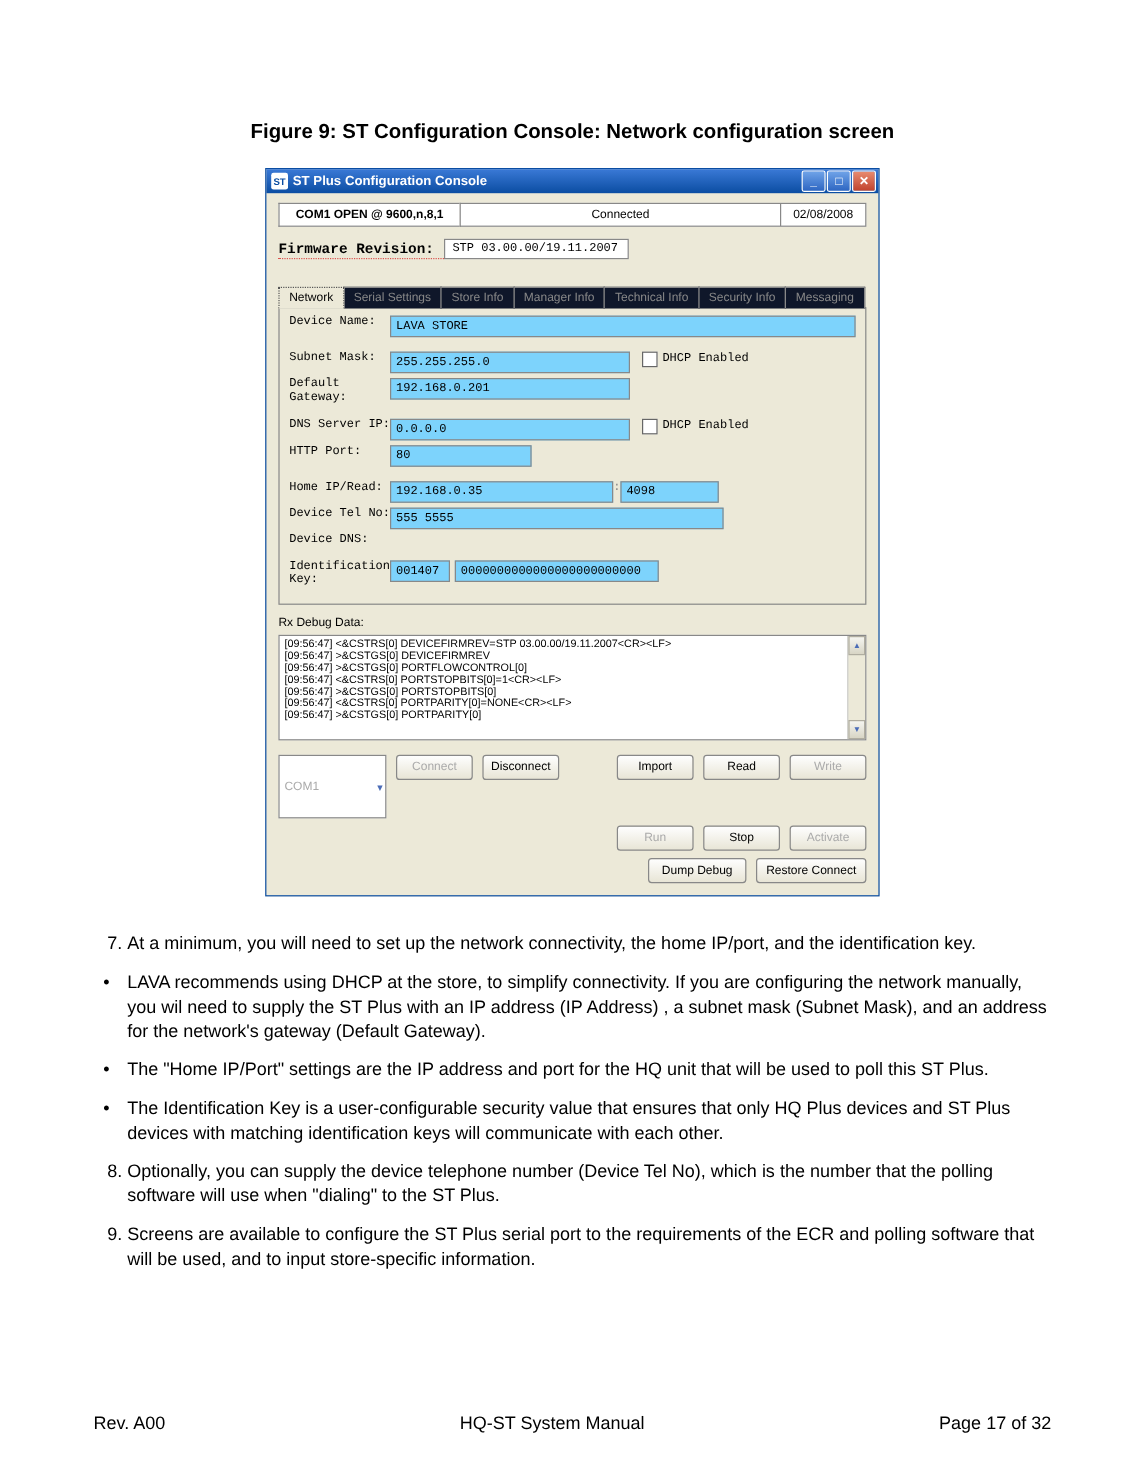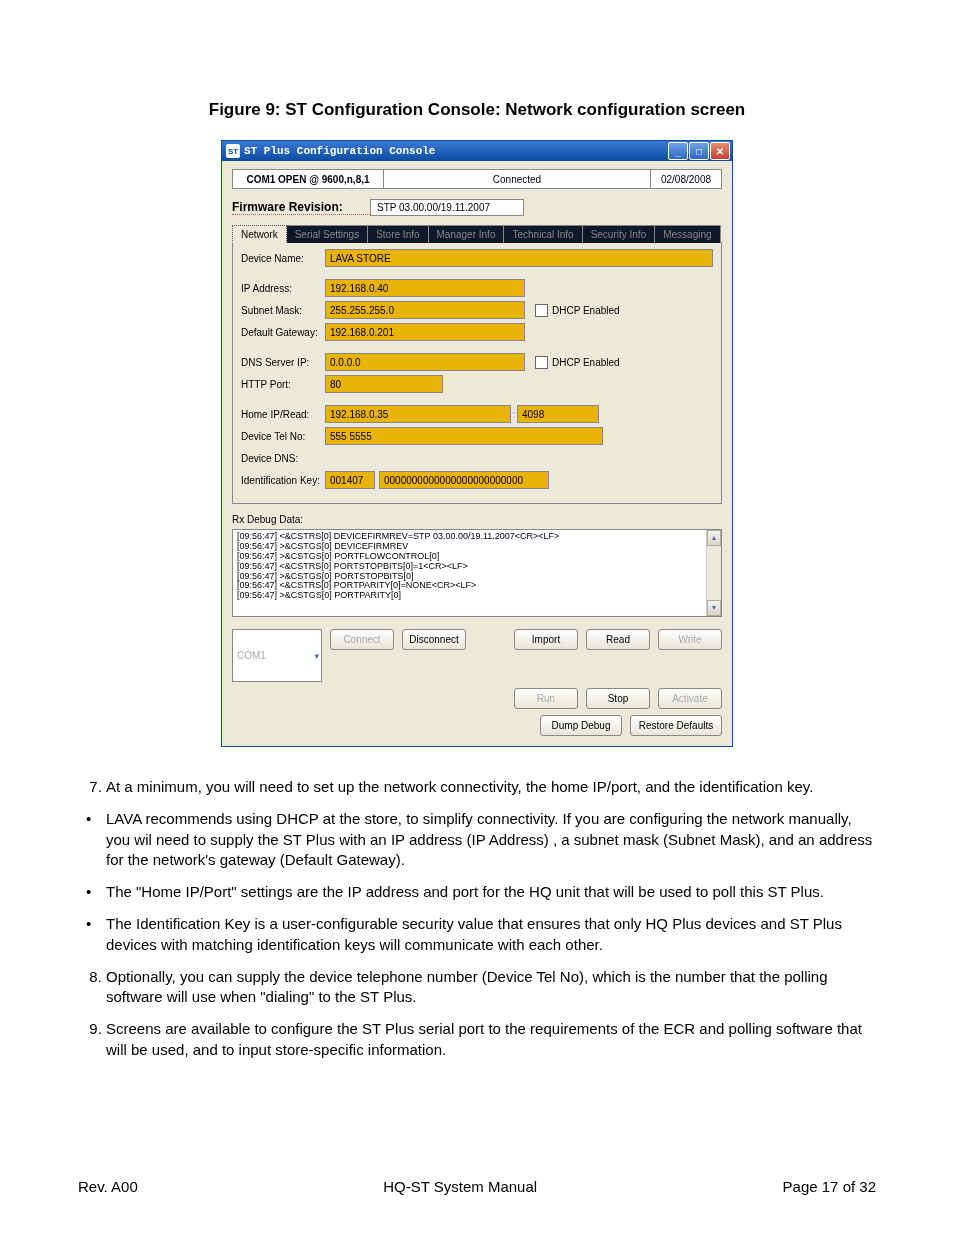--- a/index.html
+++ b/index.html
@@ -45,21 +45,21 @@
     background: #fff;
     color: #0b4da2;
     font-size: 8px;
     font-weight: bold;
     display: flex;
     align-items: center;
     justify-content: center;
     margin-right: 4px;
     border-radius: 2px;
   }
-  .title-text { flex: 1; font-family: Liberation Mono, monospace; }
+  .title-text { flex: 1; }
   .title-btns { display: flex; gap: 1px; }
   .title-btn {
     width: 18px; height: 16px;
     background: linear-gradient(#6fa3e8,#2e66c2);
     border: 1px solid #fff;
     border-radius: 2px;
     color: #fff;
     font-size: 10px;
     display: flex;
     align-items: center;
@@ -76,22 +76,23 @@
     height: 18px;
     display: flex;
     align-items: center;
     justify-content: center;
   }
   .top-box.com { width: 150px; font-weight: bold; border-right: none; }
   .top-box.status { flex: 1; border-right: none; }
   .top-box.date { width: 70px; }
   .fw-row {
     display: flex;
-    align-items: center;
-    margin-bottom: 8px;
+    align-items: flex-end;
+    margin-bottom: 22px;
+    font-family: Liberation Mono, monospace;
   }
   .fw-label {
     font-weight: bold;
     font-size: 12px;
     width: 138px;
     color: #000;
     border-bottom: 1px dotted #d9534f;
   }
   .fw-val {
     background: #fff;
@@ -125,31 +126,32 @@
     position: relative;
     z-index: 2;
   }
   .tab-body {
     border: 1px solid #888;
     padding: 6px 8px 10px 8px;
     background: #ece9d8;
   }
   .form-row {
     display: flex;
-    align-items: center;
+    align-items: flex-start;
     margin-bottom: 4px;
     font-size: 10px;
     min-height: 18px;
+    font-family: Liberation Mono, monospace;
   }
   .form-label {
     width: 84px;
     color: #000;
   }
   .form-input {
-    background: #eab308;
+    background: #7dd3fc;
     border: 1px solid #888;
     height: 16px;
     padding: 0 4px;
     font-size: 10px;
     display: flex;
     align-items: center;
   }
   .w-full { flex: 1; }
   .gap { margin-left: 10px; display: flex; align-items: center; }
   .chk { width: 11px; height: 11px; border: 1px solid #666; background:#fff; margin-right: 4px; display:inline-block;}
@@ -302,24 +304,20 @@
 
       <div class="tab-body">
 
         <div class="form-row">
           <div class="form-label">Device Name:</div>
           <div class="form-input w-full">LAVA STORE</div>
         </div>
 
         <div style="height:8px"></div>
 
-        <div class="form-row">
-          <div class="form-label">IP Address:</div>
-          <div class="form-input" style="width:190px">192.168.0.40</div>
-        </div>
         <div class="form-row">
           <div class="form-label">Subnet Mask:</div>
           <div class="form-input" style="width:190px">255.255.255.0</div>
           <div class="gap">
             <span class="chk"></span>
             <span>DHCP Enabled</span>
           </div>
         </div>
         <div class="form-row">
           <div class="form-label">Default Gateway:</div>
@@ -388,21 +386,21 @@
         <div class="win-btn">Read</div>
         <div class="win-btn disabled">Write</div>
       </div>
       <div class="btn-row right" style="margin-top:6px">
         <div class="win-btn disabled">Run</div>
         <div class="win-btn">Stop</div>
         <div class="win-btn disabled">Activate</div>
       </div>
       <div class="btn-row right" style="margin-top:6px">
         <div class="win-btn" style="width:80px">Dump Debug</div>
-        <div class="win-btn" style="width:90px">Restore Defaults</div>
+        <div class="win-btn" style="width:90px">Restore Connect</div>
       </div>
 
     </div>
   </div>
 
   <div class="textblock">
     <ol start="7">
       <li>At a minimum, you will need to set up the network connectivity, the home IP/port, and the identification key.</li>
     </ol>
     <ul>

